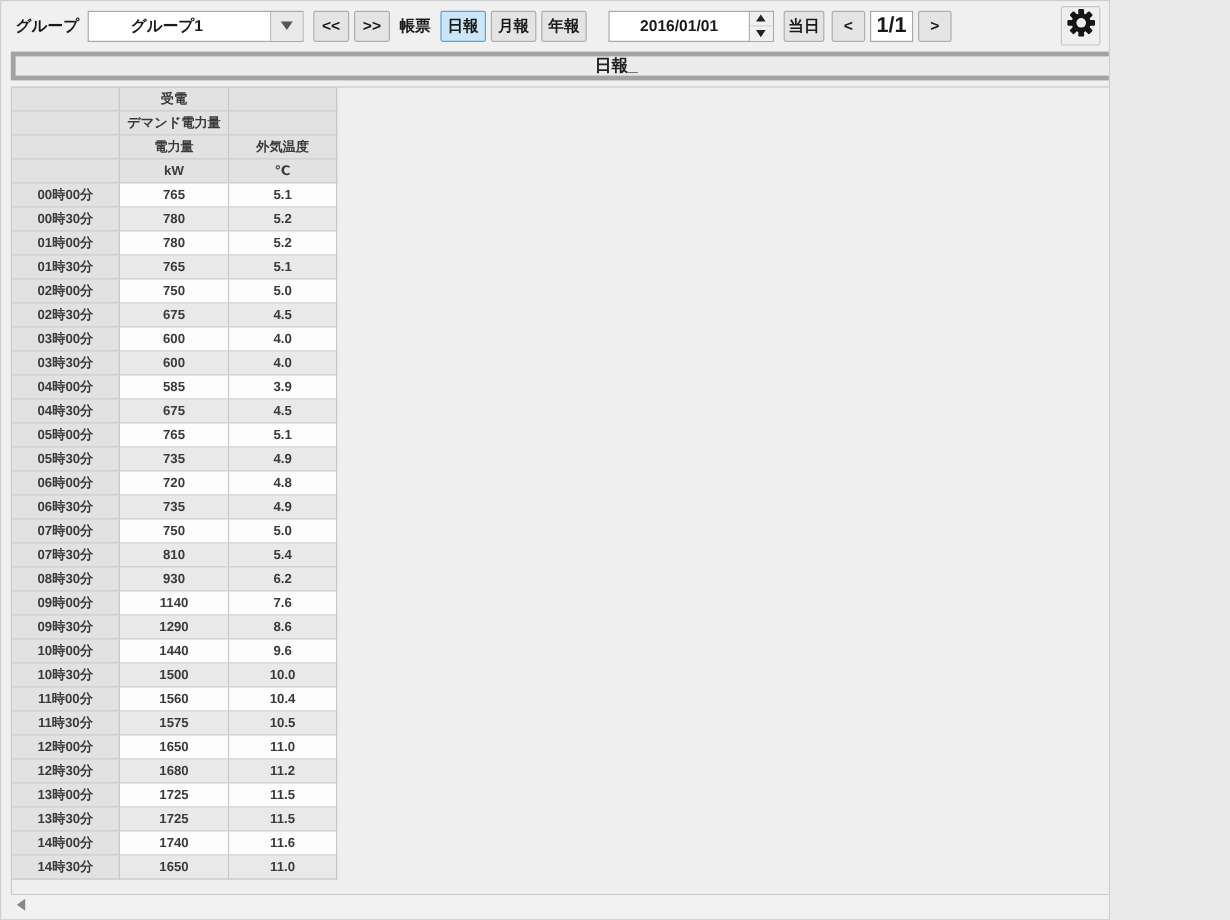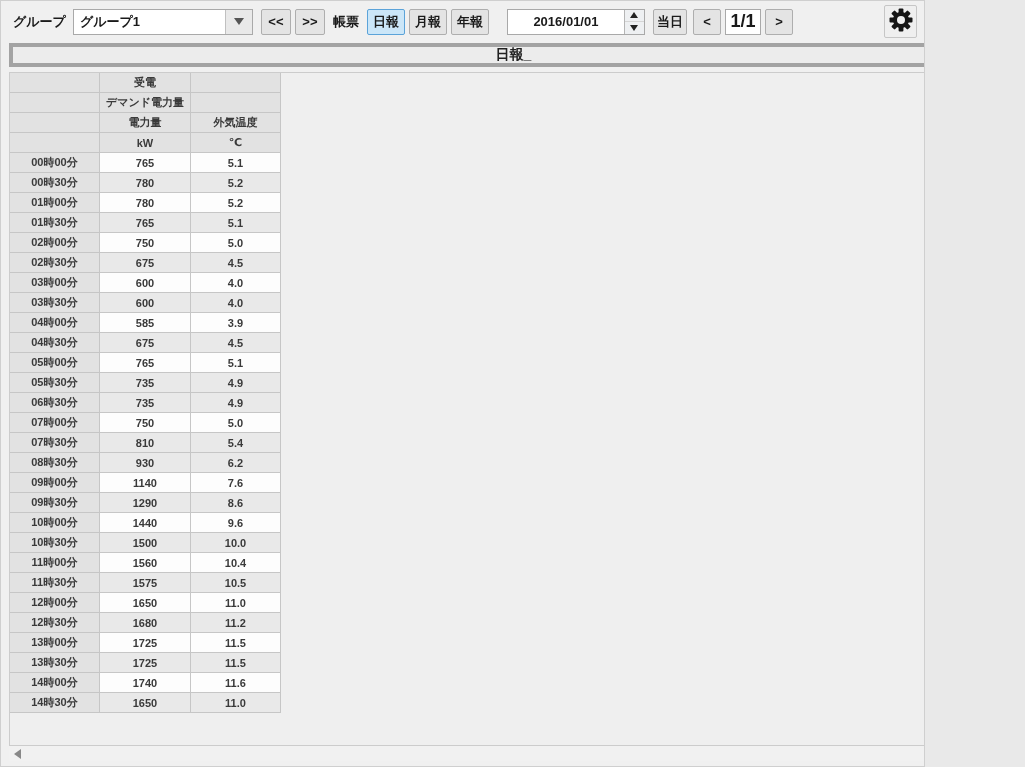--- a/index.html
+++ b/index.html
@@ -6,21 +6,21 @@
   html,body { width:1025px; height:767px; }
   body { font-family:"Liberation Sans","DejaVu Sans",sans-serif; background:#e9e9e9; }
   .window { position:relative; width:925px; height:767px; background:#f0f0f0; border:1px solid #cfcfcf; overflow:hidden; }
 
   
   .toolbar { position:absolute; left:0; top:0; width:100%; height:41px; display:flex; align-items:center; padding:0 7px 0 12px; }
   .tb-label { font-size:13px; font-weight:bold; color:#1a1a1a; white-space:nowrap; }
   .btn { height:26px; background:#e4e4e4; border:1px solid #aeaeae; border-radius:2px; display:flex; align-items:center; justify-content:center; font-size:13px; font-weight:bold; color:#1a1a1a; cursor:default; }
   .btn.selected { background:#cbe6f8; border-color:#5ba3d9; }
   .combo { width:180px; height:26px; margin-left:7px; border:1px solid #a9a9a9; background:#fff; display:flex; align-items:stretch; }
-  .combo-text { flex:1; font-size:13px; font-weight:bold; color:#1a1a1a; display:flex; align-items:center; padding-left:6px; }
+  .combo-text { flex:1; font-size:13px; font-weight:bold; color:#1a1a1a; display:flex; align-items:center; padding-left:6px;margin-left:29px; }
   .combo-btn { width:27px; background:#e9e9e9; border-left:1px solid #c0c0c0; display:flex; align-items:center; justify-content:center; }
   .tri-down { width:0; height:0; border-left:5px solid transparent; border-right:5px solid transparent; border-top:7px solid #555; }
   .w30 { width:30px; } .w38 { width:38px; } .w34 { width:34px; } .w28 { width:28px; }
   .date-control { height:26px; margin-left:18px; border:1px solid #a9a9a9; background:#fff; display:flex; }
   .date-text { width:116px; display:flex; align-items:center; justify-content:center; font-size:13px; font-weight:bold; color:#1a1a1a; }
   .spinner { width:20px; border-left:1px solid #b5b5b5; background:#eef0f2; display:flex; flex-direction:column; }
   .spin-btn { flex:1; display:flex; align-items:center; justify-content:center; }
   .spin-btn + .spin-btn { border-top:1px solid #d5d5d5; }
   .tri-up-s { width:0; height:0; border-left:4px solid transparent; border-right:4px solid transparent; border-bottom:6px solid #222; }
   .tri-down-s { width:0; height:0; border-left:4px solid transparent; border-right:4px solid transparent; border-top:6px solid #222; }
@@ -187,20 +187,25 @@
         <div class="tr even">
           <div class="td c0">05時00分</div>
           <div class="td c1">765</div>
           <div class="td c2">5.1</div>
         </div>
         <div class="tr odd">
           <div class="td c0">05時30分</div>
           <div class="td c1">735</div>
           <div class="td c2">4.9</div>
         </div>
+        <div class="tr even">
+          <div class="td c0">06時00分</div>
+          <div class="td c1">720</div>
+          <div class="td c2">4.8</div>
+        </div>
         <div class="tr odd">
           <div class="td c0">06時30分</div>
           <div class="td c1">735</div>
           <div class="td c2">4.9</div>
         </div>
         <div class="tr even">
           <div class="td c0">07時00分</div>
           <div class="td c1">750</div>
           <div class="td c2">5.0</div>
         </div>

